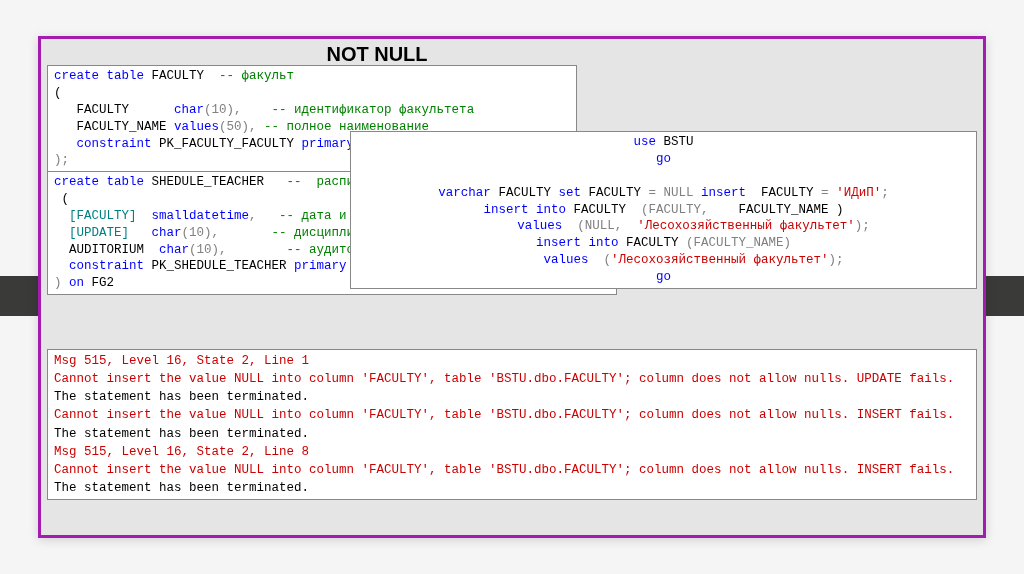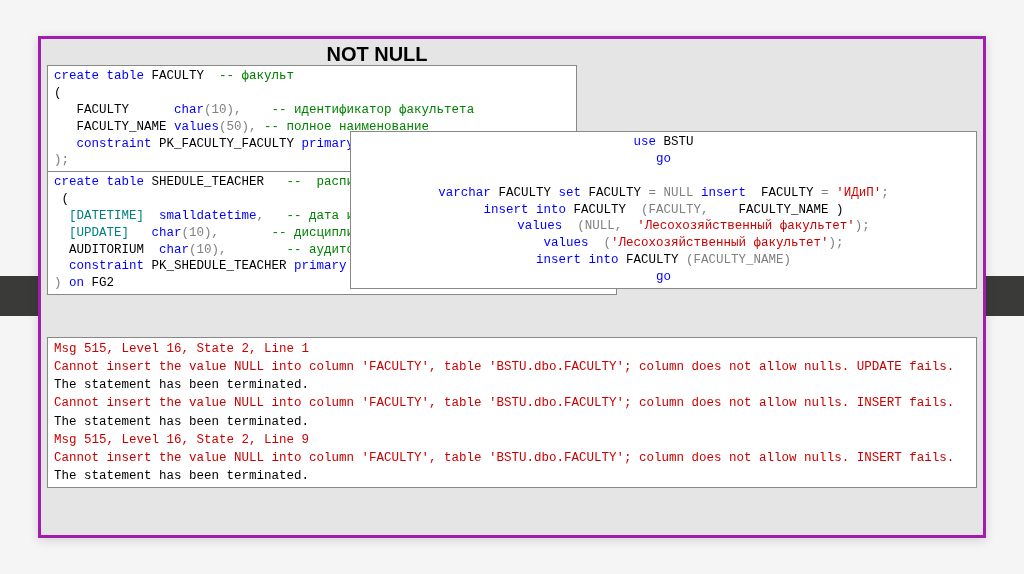--- a/index.html
+++ b/index.html
@@ -37,21 +37,21 @@
   .box {
     border: 1px solid #888;
     background: #fff;
     line-height: 1.35;
     padding: 2px 6px 2px 6px;
     position: absolute;
   }
   .code1 { top: 26px; left: 6px; width: 530px; }
   .code2 { top: 132px; left: 6px; width: 570px; }
   .code3 { top: 92px; right: 6px; width: 627px; text-align: center; }
-  .errors { top: 298px; left: 6px; right: 6px; line-height: 1.45; }
+  .errors { top: 310px; left: 6px; right: 6px; line-height: 1.45; }
   .dt { top: 2px; right: 6px; width: 310px; border: 1px solid #aaa; font-family: Arial, sans-serif; font-size: 12px; }
   .dt table { border-collapse: collapse; width: 100%; }
   .dt th, .dt td { border: 1px solid #ccc; padding: 3px 6px; text-align: left; font-weight: normal; }
   .dt th { background: #f3f3f3; }
   .kw { color: #0000ff; }
   .cm { color: #008000; }
   .str { color: #cc0000; }
   .gray { color: #808080; }
   .teal { color: #008080; }
   .err-red { color: #cc0000; }
@@ -68,36 +68,36 @@
 <pre><span>(</span></pre>
 <pre>   <span>FACULTY</span>      <span class="kw">char</span><span class="gray">(10),</span>    <span class="cm">-- идентификатор факультета</span></pre>
 <pre>   <span>FACULTY_NAME</span> <span class="kw">values</span><span class="gray">(50),</span> <span class="cm">-- полное наименование</span></pre>
 <pre>   <span class="kw">constraint</span> <span>PK_FACULTY_FACULTY</span> <span class="kw">primary</span> <span class="kw">key</span><span class="gray">(FACULTY)</span></pre>
 <pre><span class="gray">);</span></pre>
   </div>
 
   <div class="box code2">
 <pre><span class="kw">create</span> <span class="kw">table</span> <span>SHEDULE_TEACHER</span>   <span class="cm">--  расписание преподавателя</span></pre>
 <pre><span> (</span></pre>
-<pre>  <span class="teal">[DATETIME]</span>  <span class="kw">smalldatetime</span><span class="gray">,</span>   <span class="cm">-- дата и время занятий</span></pre>
+<pre>  <span class="teal">[FACULTY]</span>  <span class="kw">smalldatetime</span><span class="gray">,</span>   <span class="cm">-- дата и время занятий</span></pre>
 <pre>  <span class="teal">[UPDATE]</span>   <span class="kw">char</span><span class="gray">(10),</span>       <span class="cm">-- дисциплина</span></pre>
 <pre>  <span>AUDITORIUM</span>  <span class="kw">char</span><span class="gray">(10),</span>        <span class="cm">-- аудитория</span></pre>
 <pre>  <span class="kw">constraint</span> <span>PK_SHEDULE_TEACHER</span> <span class="kw">primary</span> <span class="kw">key</span><span class="gray">([DATETIME],TEACHER)</span></pre>
 <pre><span class="gray">)</span> <span class="kw">on</span> <span>FG2</span></pre>
   </div>
 
   <div class="box code3">
 <pre><span class="kw">use</span> <span>BSTU</span></pre>
 <pre><span class="kw">go</span></pre>
 <pre><span></span> </pre>
 <pre><span class="kw">varchar</span> <span>FACULTY</span> <span class="kw">set</span> <span>FACULTY</span> <span class="gray">=</span> <span class="gray">NULL</span> <span class="kw">insert</span>  <span>FACULTY</span> <span class="gray">=</span> <span class="str">'ИДиП'</span><span class="gray">;</span></pre>
 <pre><span class="kw">insert</span> <span class="kw">into</span> <span>FACULTY</span>  <span class="gray">(FACULTY,</span>    <span>FACULTY_NAME )</span></pre>
 <pre>        <span class="kw">values</span>  <span class="gray">(</span><span class="gray">NULL</span><span class="gray">,</span>  <span class="str">'Лесохозяйственный факультет'</span><span class="gray">);</span></pre>
+<pre><span class="kw">insert</span> <span class="kw">into</span> <span>FACULTY</span> <span class="gray">(FACULTY_NAME)</span></pre>
 <pre>        <span class="kw">values</span>  <span class="gray">(</span><span class="str">'Лесохозяйственный факультет'</span><span class="gray">);</span></pre>
-<pre><span class="kw">insert</span> <span class="kw">into</span> <span>FACULTY</span> <span class="gray">(FACULTY_NAME)</span></pre>
 <pre><span class="kw">go</span></pre>
   </div>
 
   <div class="dt">
     <table>
       <tbody>
           <tr>
         <th>FACULTY</th>
         <th>FACULTY_NAME</th>
       </tr>
@@ -112,17 +112,17 @@
     </tbody>
       </table>
   </div>
 
   <div class="box errors">
 <pre class="err-red">Msg 515, Level 16, State 2, Line 1</pre>
 <pre class="err-red">Cannot insert the value NULL into column 'FACULTY', table 'BSTU.dbo.FACULTY'; column does not allow nulls. UPDATE fails.</pre>
 <pre>The statement has been terminated.</pre>
 <pre class="err-red">Cannot insert the value NULL into column 'FACULTY', table 'BSTU.dbo.FACULTY'; column does not allow nulls. INSERT fails.</pre>
 <pre>The statement has been terminated.</pre>
-<pre class="err-red">Msg 515, Level 16, State 2, Line 9</pre>
+<pre class="err-red">Msg 515, Level 16, State 2, Line 8</pre>
 <pre class="err-red">Cannot insert the value NULL into column 'FACULTY', table 'BSTU.dbo.FACULTY'; column does not allow nulls. INSERT fails.</pre>
 <pre>The statement has been terminated.</pre>
   </div>
 </div>
 
 </body></html>

